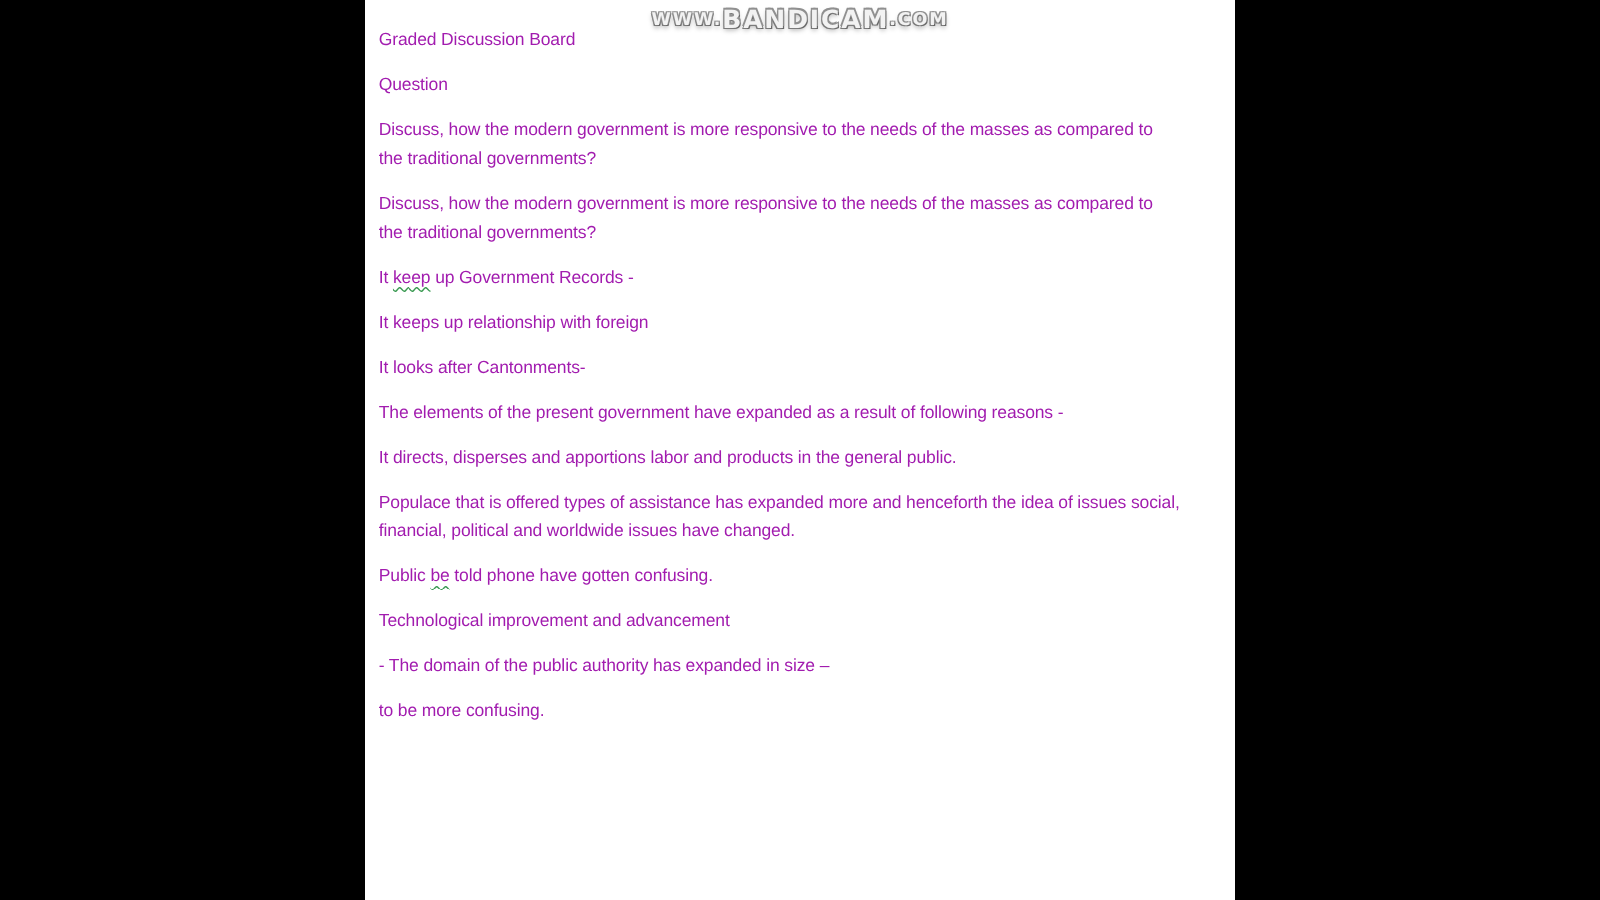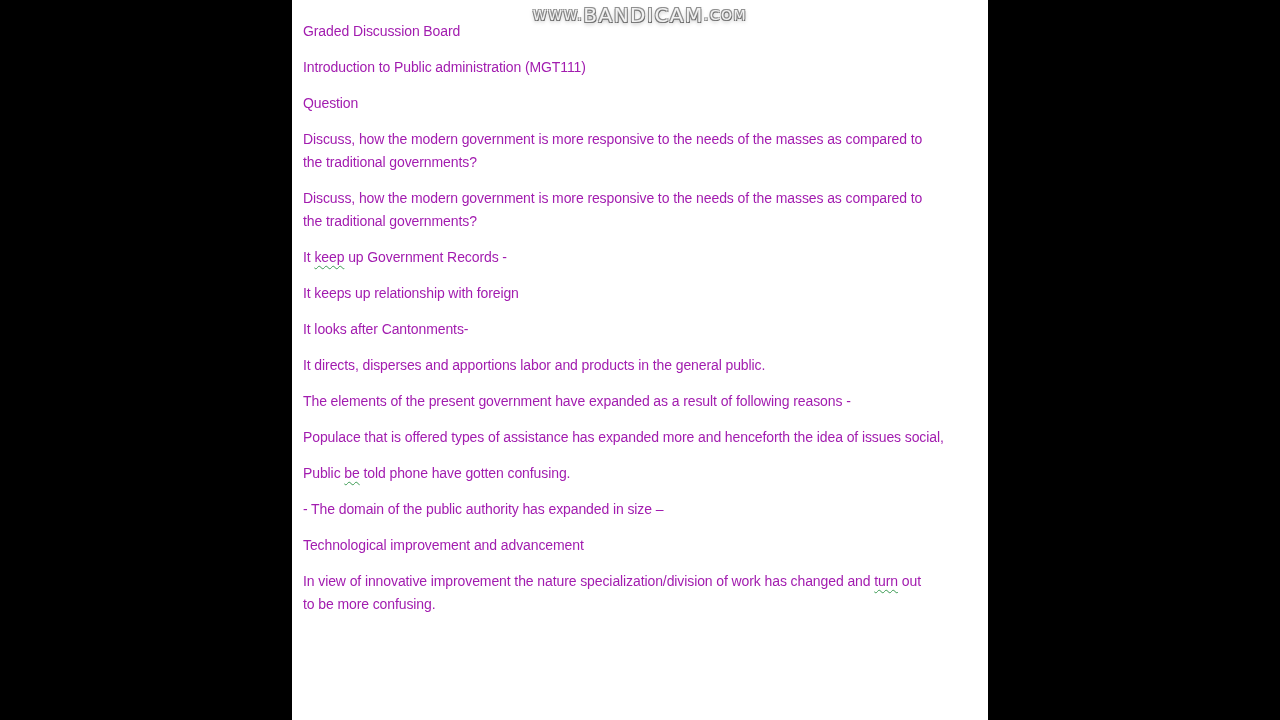--- a/index.html
+++ b/index.html
@@ -40,21 +40,21 @@
     text-decoration-thickness: 1px;
     text-underline-offset: 3px;
   }
   .watermark {
     position: absolute;
     top: 3px;
     left: 640px;
     transform: translateX(-50%);
     white-space: nowrap;
     font-family: "DejaVu Sans", sans-serif;
-    font-weight: normal;
+    font-weight: bold;
     color: #f2f2f2;
     letter-spacing: 1.5px;
     text-shadow:
       -1px -1px 0 #909090,
        1px -1px 0 #909090,
       -1px  1px 0 #7a7a7a,
        1px  1px 0 #6a6a6a,
        0 2px 4px rgba(0,0,0,0.35);
     user-select: none;
   }
@@ -71,23 +71,20 @@
 <body>
 
 <div class="stage">
 
   <div class="doc-page">
 
     <p class="para">
         <span class="ln">Graded Discussion Board</span>
       </p>
 
-    <p class="para">
-        <span class="ln">Introduction to Public administration (MGT111)</span>
-      </p>
 
     <p class="para">
         <span class="ln">Question</span>
       </p>
 
     <p class="para">
         <span class="ln">Discuss, how the modern government is more responsive to the needs of the masses as compared to</span>
         <span class="ln">the traditional governments?</span>
       </p>
 
@@ -104,45 +101,45 @@
 
     <p class="para">
         <span class="ln">It keeps up relationship with foreign</span>
       </p>
 
     <p class="para">
         <span class="ln">It looks after Cantonments-</span>
       </p>
 
     <p class="para">
+        <span class="ln">The elements of the present government have expanded as a result of following reasons -</span>
+      </p>
+
+    <p class="para">
         <span class="ln">It directs, disperses and apportions labor and products in the general public.</span>
       </p>
 
     <p class="para">
-        <span class="ln">The elements of the present government have expanded as a result of following reasons -</span>
-      </p>
-
-    <p class="para">
         <span class="ln">Populace that is offered types of assistance has expanded more and henceforth the idea of issues social,</span>
+        <span class="ln">financial, political and worldwide issues have changed.</span>
       </p>
 
     <p class="para">
         <span class="ln"><span>Public </span><span class="squiggle">be</span><span> told phone have gotten confusing.</span></span>
       </p>
 
     <p class="para">
+        <span class="ln">Technological improvement and advancement</span>
+      </p>
+
+    <p class="para">
         <span class="ln">- The domain of the public authority has expanded in size –</span>
       </p>
 
     <p class="para">
-        <span class="ln">Technological improvement and advancement</span>
-      </p>
-
-    <p class="para">
-        <span class="ln"><span>In view of innovative improvement the nature specialization/division of work has changed and </span><span class="squiggle">turn</span><span> out</span></span>
         <span class="ln">to be more confusing.</span>
       </p>
 
   </div>
 
   <div class="watermark"><span class="wm-side">www.</span><span class="wm-name">BANDICAM</span><span class="wm-side">.com</span></div>
 
 </div>
 
 </body></html>

